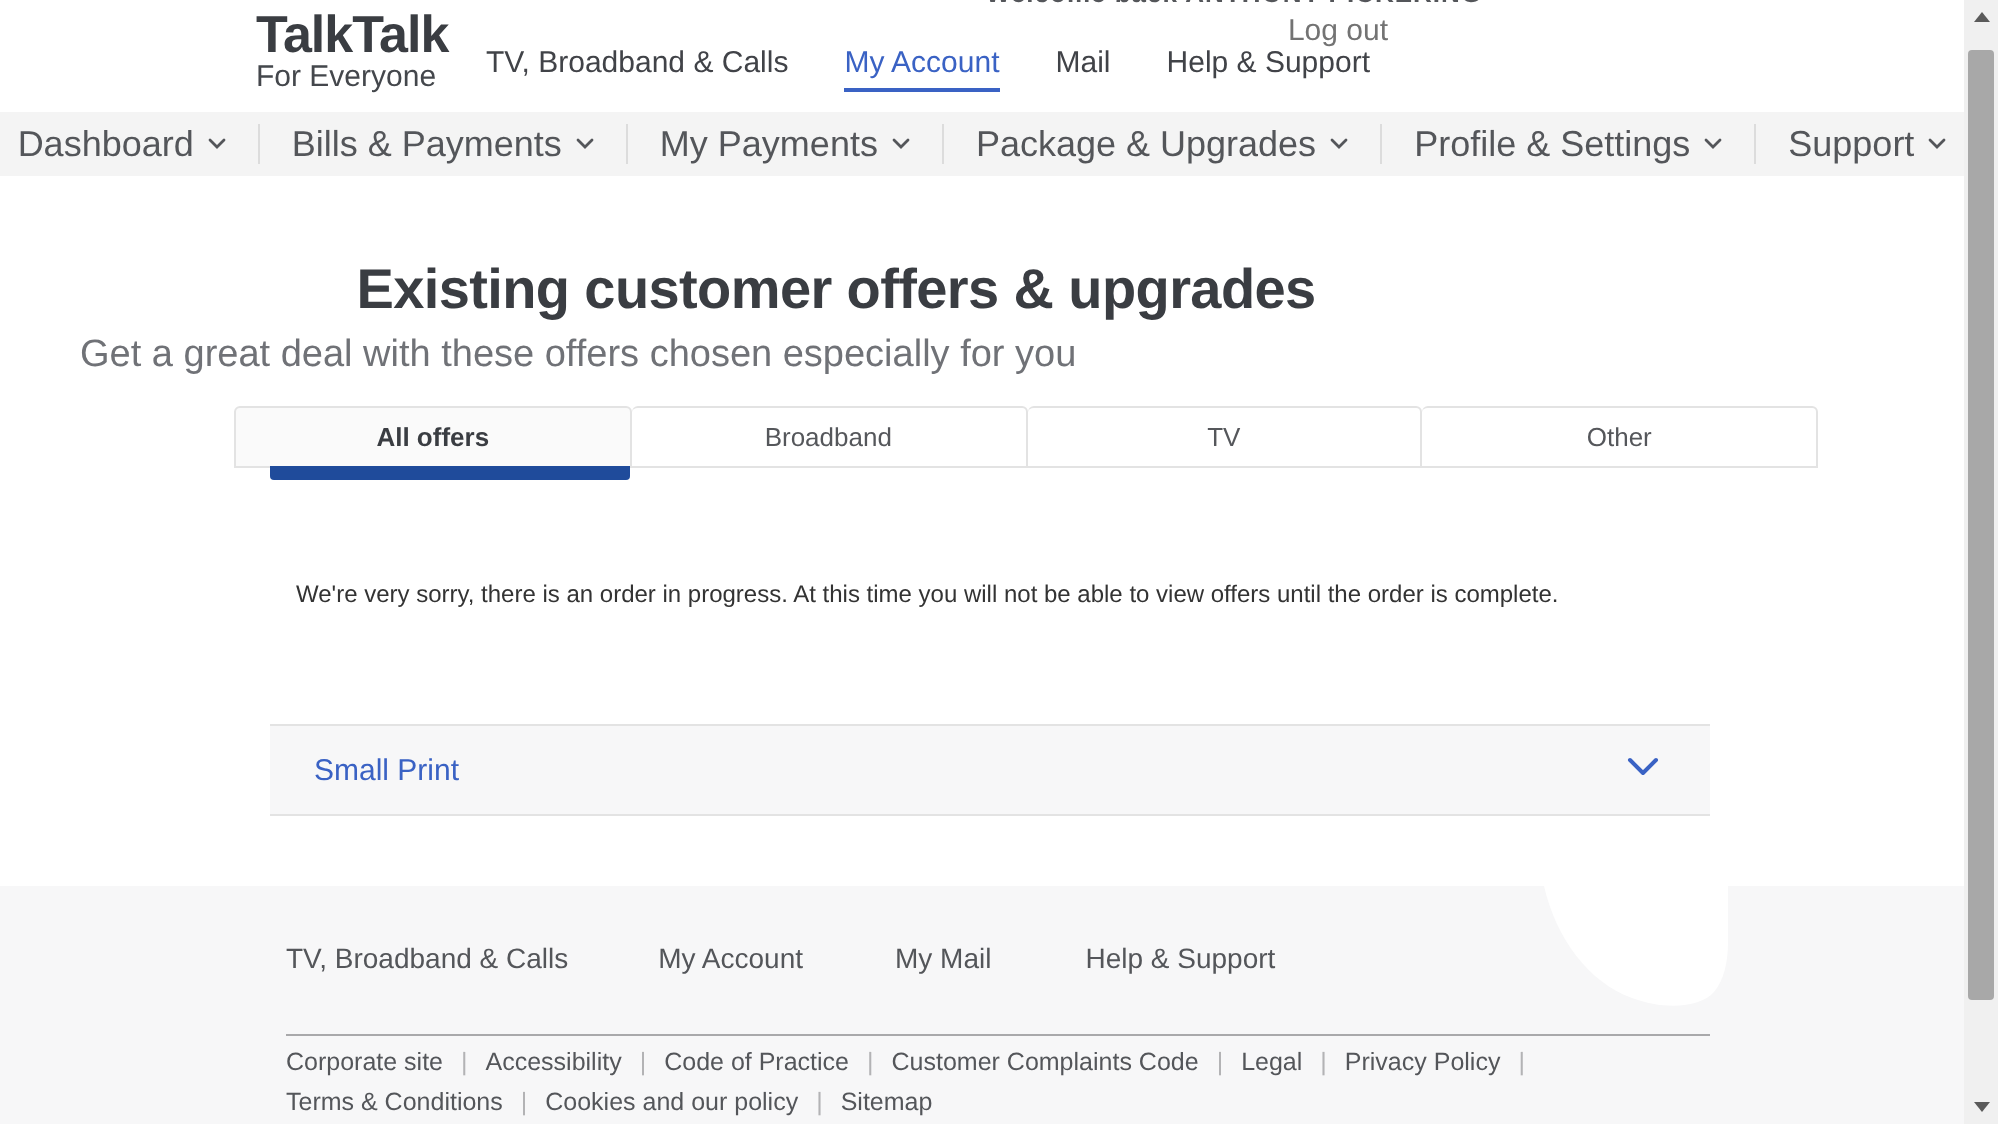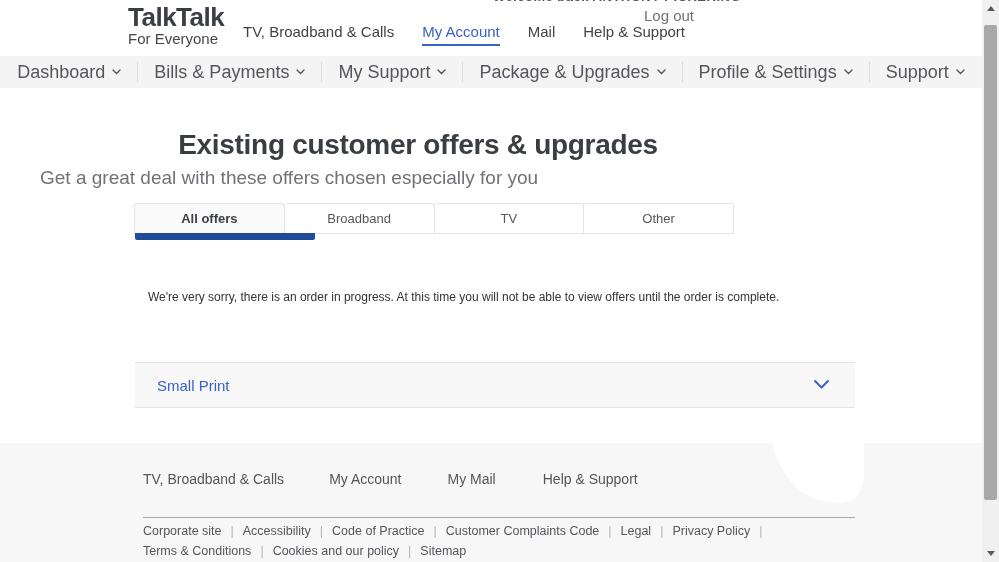--- a/index.html
+++ b/index.html
@@ -30,21 +30,21 @@
   .an-item:last-child { border-right:none; }
   .chev { width:9px; height:6px; display:inline-block; }
   .chev svg { display:block; }
 
   
   .main-title { position:absolute; left:0; top:129px; width:836px; text-align:center;
                 font-size:28px; font-weight:700; color:#3a3d42; letter-spacing:-0.3px; }
   .main-sub   { position:absolute; left:0; top:167px; width:982px; text-align:left;
                 font-size:19px; font-weight:300; color:#707277;padding-left:40px; }
 
-  .tabs { position:absolute; left:134px; top:203px; width:600px; display:flex; }
+  .tabs { position:absolute; left:117px; top:203px; width:792px; display:flex; }
   .tab { flex:1 1 0; height:31px; display:flex; align-items:center; justify-content:center;
          font-size:13px; color:#55575b; background:#fff; border:1px solid #e3e3e3;
          border-left:none; cursor:pointer; border-radius:3px 3px 0 0; }
   .tab:first-child { border-left:1px solid #e3e3e3; }
   .tab.active { background:#fafafa; font-weight:bold; color:#3a3d42; }
   .tab-underline { position:absolute; left:135px; top:233px; width:180px; height:7px;
                    background:#1f4b9b; border-radius:0 0 2px 2px; }
 
   .notice { position:absolute; left:148px; top:290px; width:700px; font-size:12px; color:#333; }
 
@@ -112,21 +112,21 @@
       </div>
       <div class="an-item">
         <span>Bills &amp; Payments</span>
         <span class="chev">
             <svg width="9" height="6" viewBox="0 0 9 6">
               <polyline points="1,1 4.5,4.5 8,1" fill="none" stroke="#54565a" stroke-width="1.4" stroke-linecap="round"></polyline>
             </svg>
           </span>
       </div>
       <div class="an-item">
-        <span>My Support</span>
+        <span>My Payments</span>
         <span class="chev">
             <svg width="9" height="6" viewBox="0 0 9 6">
               <polyline points="1,1 4.5,4.5 8,1" fill="none" stroke="#54565a" stroke-width="1.4" stroke-linecap="round"></polyline>
             </svg>
           </span>
       </div>
       <div class="an-item">
         <span>Package &amp; Upgrades</span>
         <span class="chev">
             <svg width="9" height="6" viewBox="0 0 9 6">

